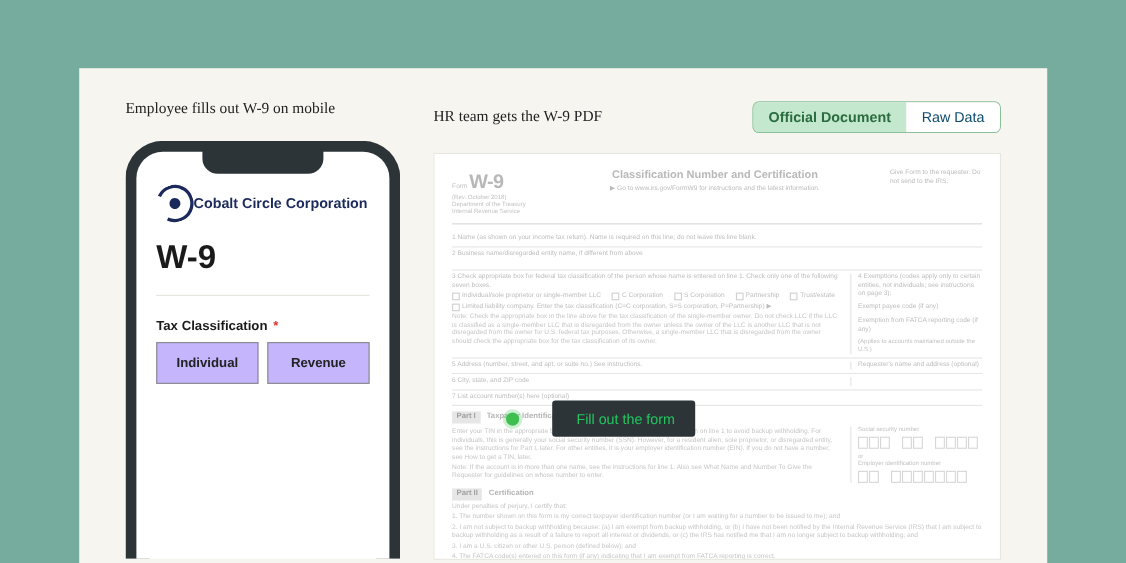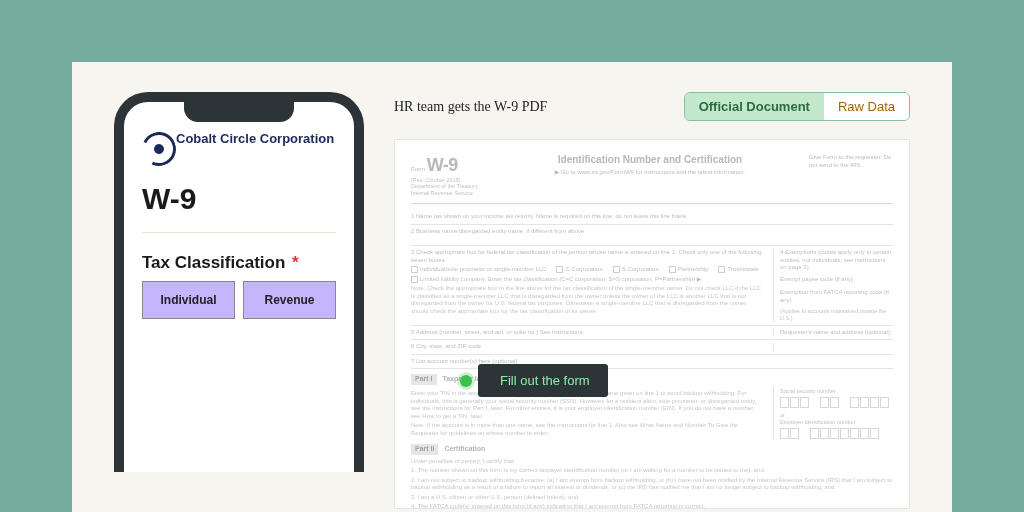--- a/index.html
+++ b/index.html
@@ -58,21 +58,21 @@
     top: -2px;
     left: 50%;
     transform: translateX(-50%);
     width: 110px;
     height: 22px;
     background: #2d3438;
     border-radius: 0 0 14px 14px;
   }
   .brand-row {
     display: flex;
-    align-items: flex-start;
+    align-items: center;
     margin-top: 6px;
     margin-bottom: 16px;
   }
   .brand-logo {
     width: 34px; height: 34px;
     border: 3px solid #1b2a5b;
     border-radius: 50%;
     position: relative;
     border-left-color: transparent;
     transform: rotate(-20deg);
@@ -89,21 +89,21 @@
   .brand-text { font-size: 13px; font-weight: 600; color: #1b2a5b; line-height: 1.15; }
   .form-title {
     font-size: 30px;
     font-weight: 600;
     color: #1a1a1a;
     padding-bottom: 16px;
     border-bottom: 1px solid #e7e4dc;
     margin-bottom: 20px;
   }
   .field-label {
-    font-size: 17px;
+    font-size: 12px;
     font-weight: 700;
     color: #1a1a1a;
     margin-bottom: 8px;
   }
   .req { color: #d33; margin-left: 2px; }
   .choice-row {
     display: flex;
     gap: 8px;
   }
   .choice {
@@ -122,21 +122,21 @@
   .toggle-group {
     display: flex;
     border: 1px solid #8abf9b;
     border-radius: 6px;
     overflow: hidden;
     font-size: 13px;
   }
   .toggle-btn {
     padding: 6px 14px;
     background: #fff;
-    color: #a16207;
+    color: #0c4a6e;
     cursor: pointer;
     font-weight: 500;
   }
   .toggle-btn.active {
     background: #c3e8cd;
     color: #2a6b3f;
     font-weight: 600;
   }
 
   
@@ -194,35 +194,36 @@
     display: flex;
     align-items: center;
     z-index: 5;
     pointer-events: none;
   }
   .dot {
     width: 12px; height: 12px; background:#3fbf4f; border-radius:50%; margin-right:6px;
     box-shadow: 0 0 0 3px rgba(63,191,79,0.25);
   }
   .tip {
-    background:#2d3438; color:#86efac; font-size:13px; font-weight:500;
-    padding:9px 18px 9px 22px; border-radius:3px; position:relative;
+    background:#2d3438; color:#22c55e; font-size:13px; font-weight:500;
+    padding:9px 18px 9px 22px; border-radius:3px; position:relative;margin-left:24px;
   }
   .tip::before {
     content:""; position:absolute; left:-6px; top:50%; transform:translateY(-50%);
     border:6px solid transparent; border-right-color:#2d3438;
   }
 </style>
 </head>
 <body>
 
 <div class="panel">
   <div class="columns">
 
     <div class="left-col">
+      <div class="col-heading">Employee  fills out W-9 on mobile</div>
 
       <div class="phone">
         <div class="notch"></div>
 
         <div class="brand-row">
           <div class="brand-logo"></div>
           <div class="brand-text">Cobalt Circle Corporation</div>
         </div>
 
         <div class="form-title">W-9</div>
@@ -249,21 +250,21 @@
       </div>
 
       <div class="doc">
         <div class="doc-head">
           <div class="doc-head-left">
             <div><span class="doc-form-label">Form</span> <span class="wnine">W-9</span></div>
             <div class="small-label">(Rev. October 2018)</div>
             <div class="small-label">Department of the Treasury Internal Revenue Service</div>
           </div>
           <div class="doc-head-center">
-            <div class="doc-title">Identification Number and Certification</div>
+            <div class="doc-title">Classification Number and Certification</div>
             <div class="doc-sub">▶ Go to www.irs.gov/FormW9 for instructions and the latest information.</div>
           </div>
           <div class="doc-head-right">Give Form to the requester. Do not send to the IRS.</div>
         </div>
 
         <div class="doc-row">1  Name (as shown on your income tax return). Name is required on this line; do not leave this line blank.</div>
         <div class="doc-row" style="padding-bottom:10px">2  Business name/disregarded entity name, if different from above</div>
 
         <div class="doc-row doc-two-col">
           <div class="doc-left-block">

